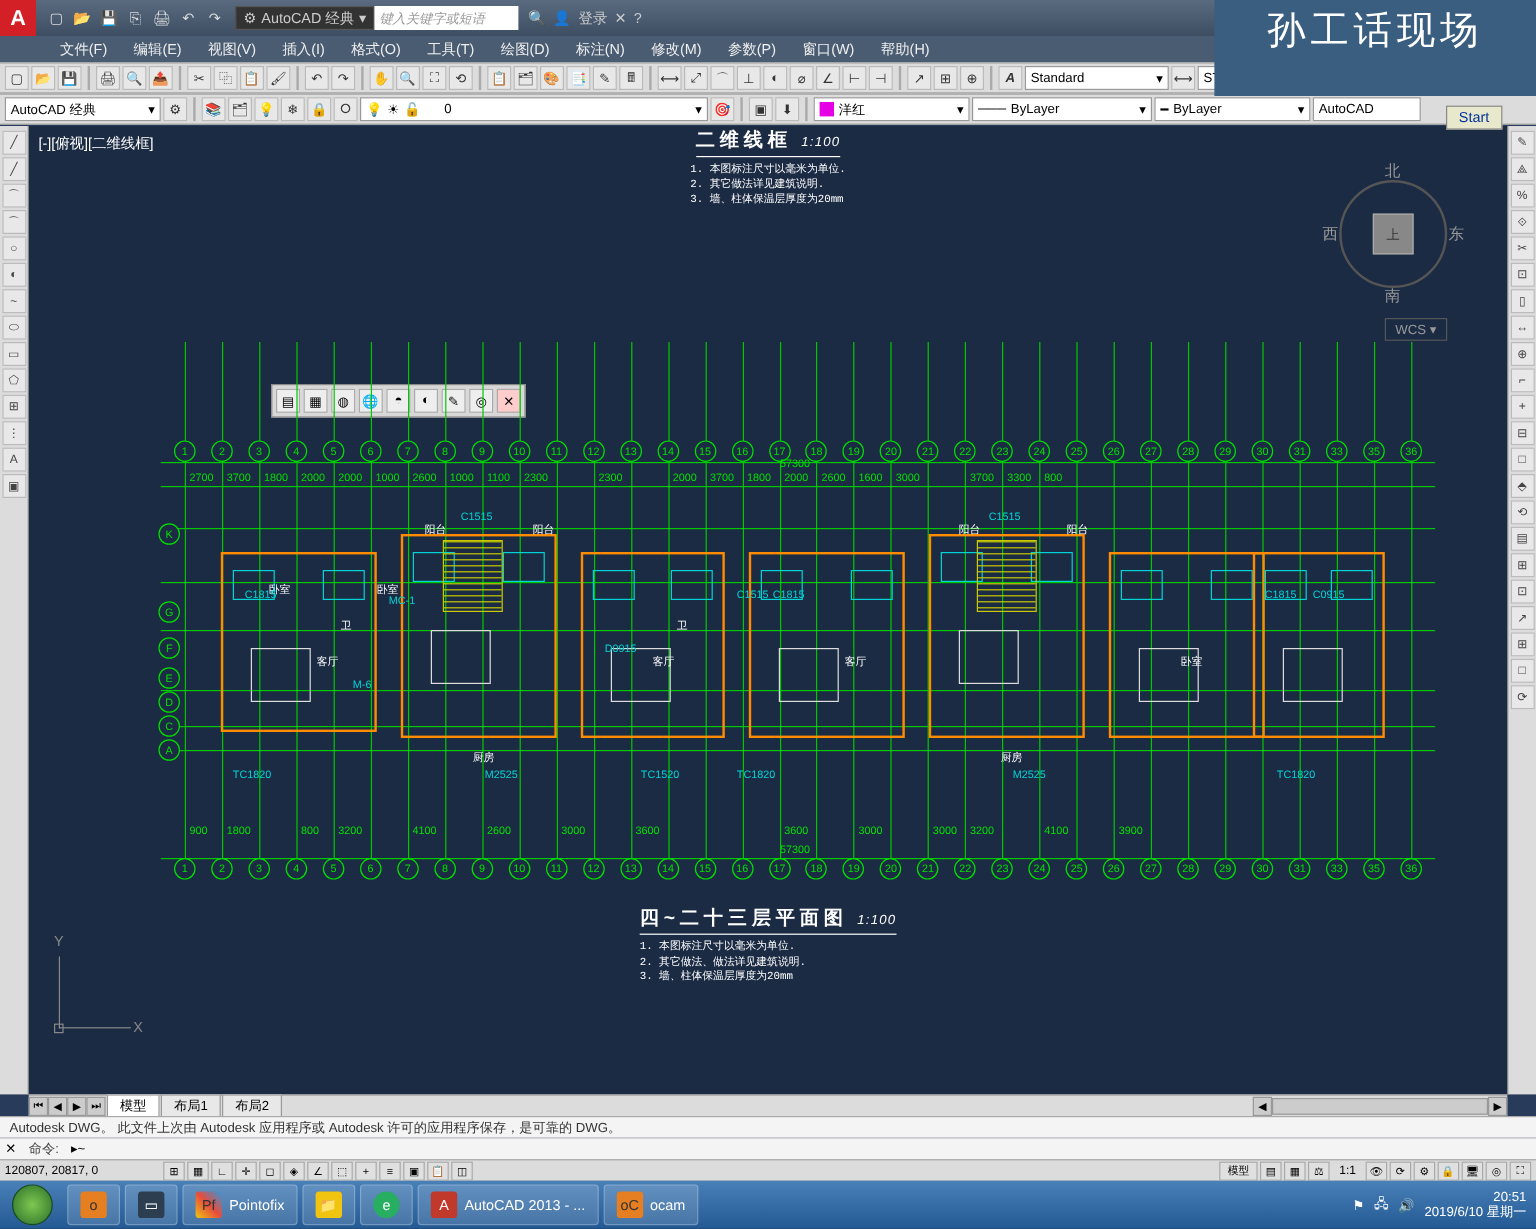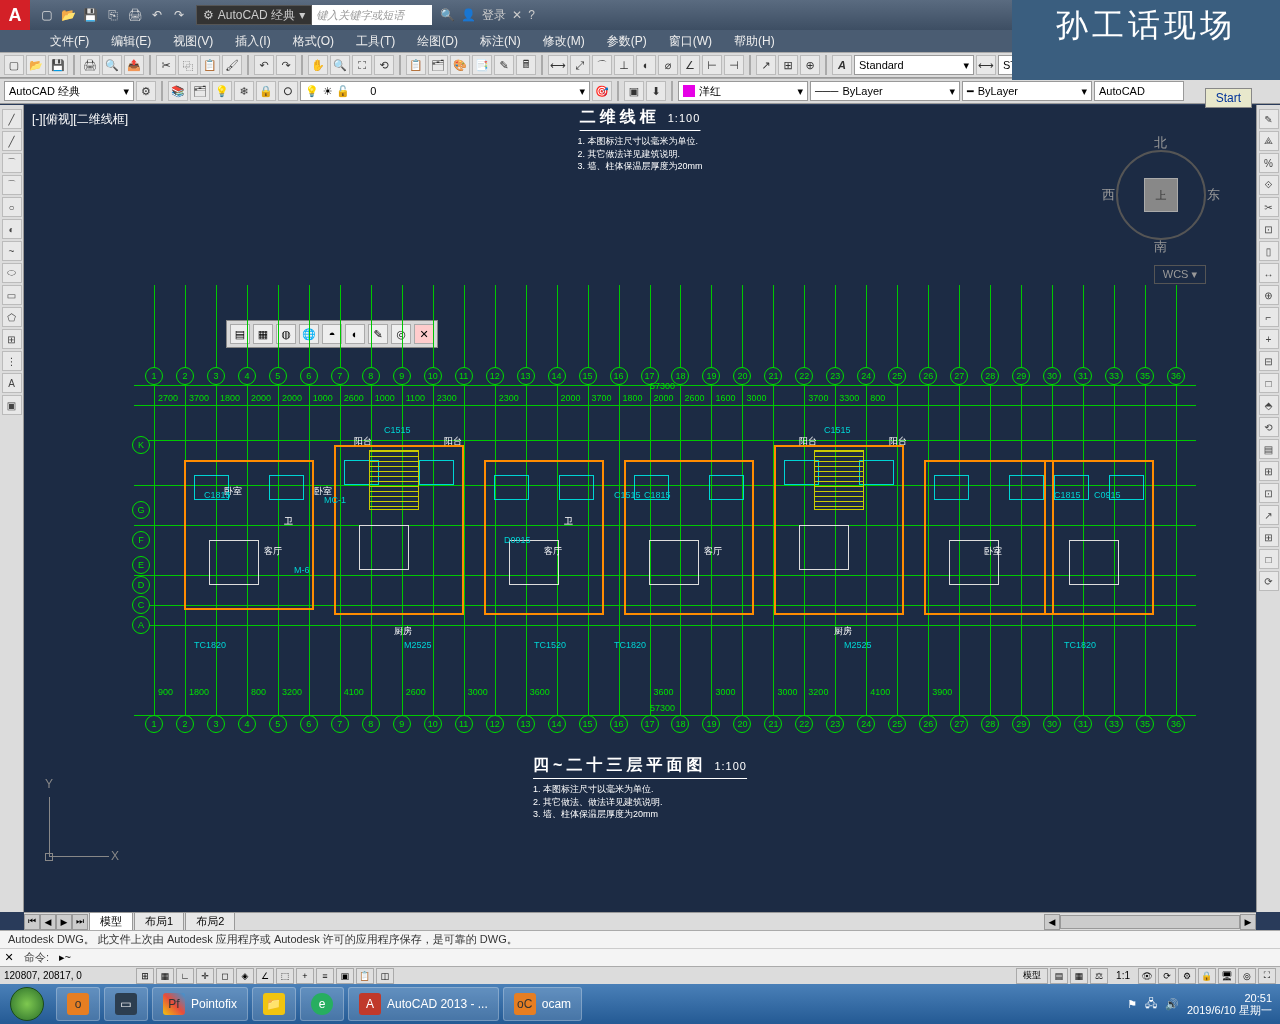--- a/index.html
+++ b/index.html
@@ -31,22 +31,22 @@
 #right-tools { position:absolute; right:0; top:105px; width:24px; bottom:72px; background:#DCDCDC; border-left:1px solid #999; display:flex; flex-direction:column; align-items:center; gap:2px; padding:4px 0; }
 .side-icon { width:20px; height:20px; background:#e8e8e8; border:1px solid #bbb; display:flex; align-items:center; justify-content:center; font-size:10px; color:#444; cursor:pointer; }
 
 
 #canvas { position:absolute; left:24px; right:24px; top:105px; bottom:72px; background:#1C2B44; overflow:hidden; }
 #viewport-label { position:absolute; left:8px; top:6px; color:#fff; font-size:12px; }
 
 
 .dwg-title { position:absolute; left:50%; transform:translateX(-50%); color:#fff; text-align:center; }
 .dwg-title .main { font-size:16px; font-weight:bold; letter-spacing:4px; border-bottom:1px solid #fff; padding-bottom:2px; display:inline-block; }
-.dwg-title .main small { font-size:11px; letter-spacing:1px; font-weight:normal; margin-left:8px; }
-.dwg-title .notes { font-size:9px; text-align:left; line-height:1.4; margin-top:4px; }
+.dwg-title .main small { font-size:11px; letter-spacing:1px; font-weight:normal; margin-left:8px;font-style:italic; }
+.dwg-title .notes { font-size:9px; text-align:left; line-height:1.4; margin-top:4px;font-family:Liberation Mono, monospace; }
 
 
 #float-tb { position:absolute; left:202px; top:215px; background:#D8D8D8; border:1px solid #888; padding:3px; display:flex; gap:3px; }
 #float-tb span { width:20px; height:20px; background:#eee; border:1px solid #aaa; display:inline-flex; align-items:center; justify-content:center; font-size:11px; cursor:pointer; }
 
 
 #viewcube { position:absolute; right:40px; top:35px; width:110px; height:110px; color:#999; font-size:14px; }
 #viewcube .ring { position:absolute; left:10px; top:10px; width:90px; height:90px; border:2px solid #555; border-radius:50%; }
 #viewcube .cube { position:absolute; left:38px; top:38px; width:34px; height:34px; background:#888; border:1px solid #aaa; display:flex; align-items:center; justify-content:center; color:#333; font-size:11px; }
 #viewcube .dir { position:absolute; font-size:13px; }

